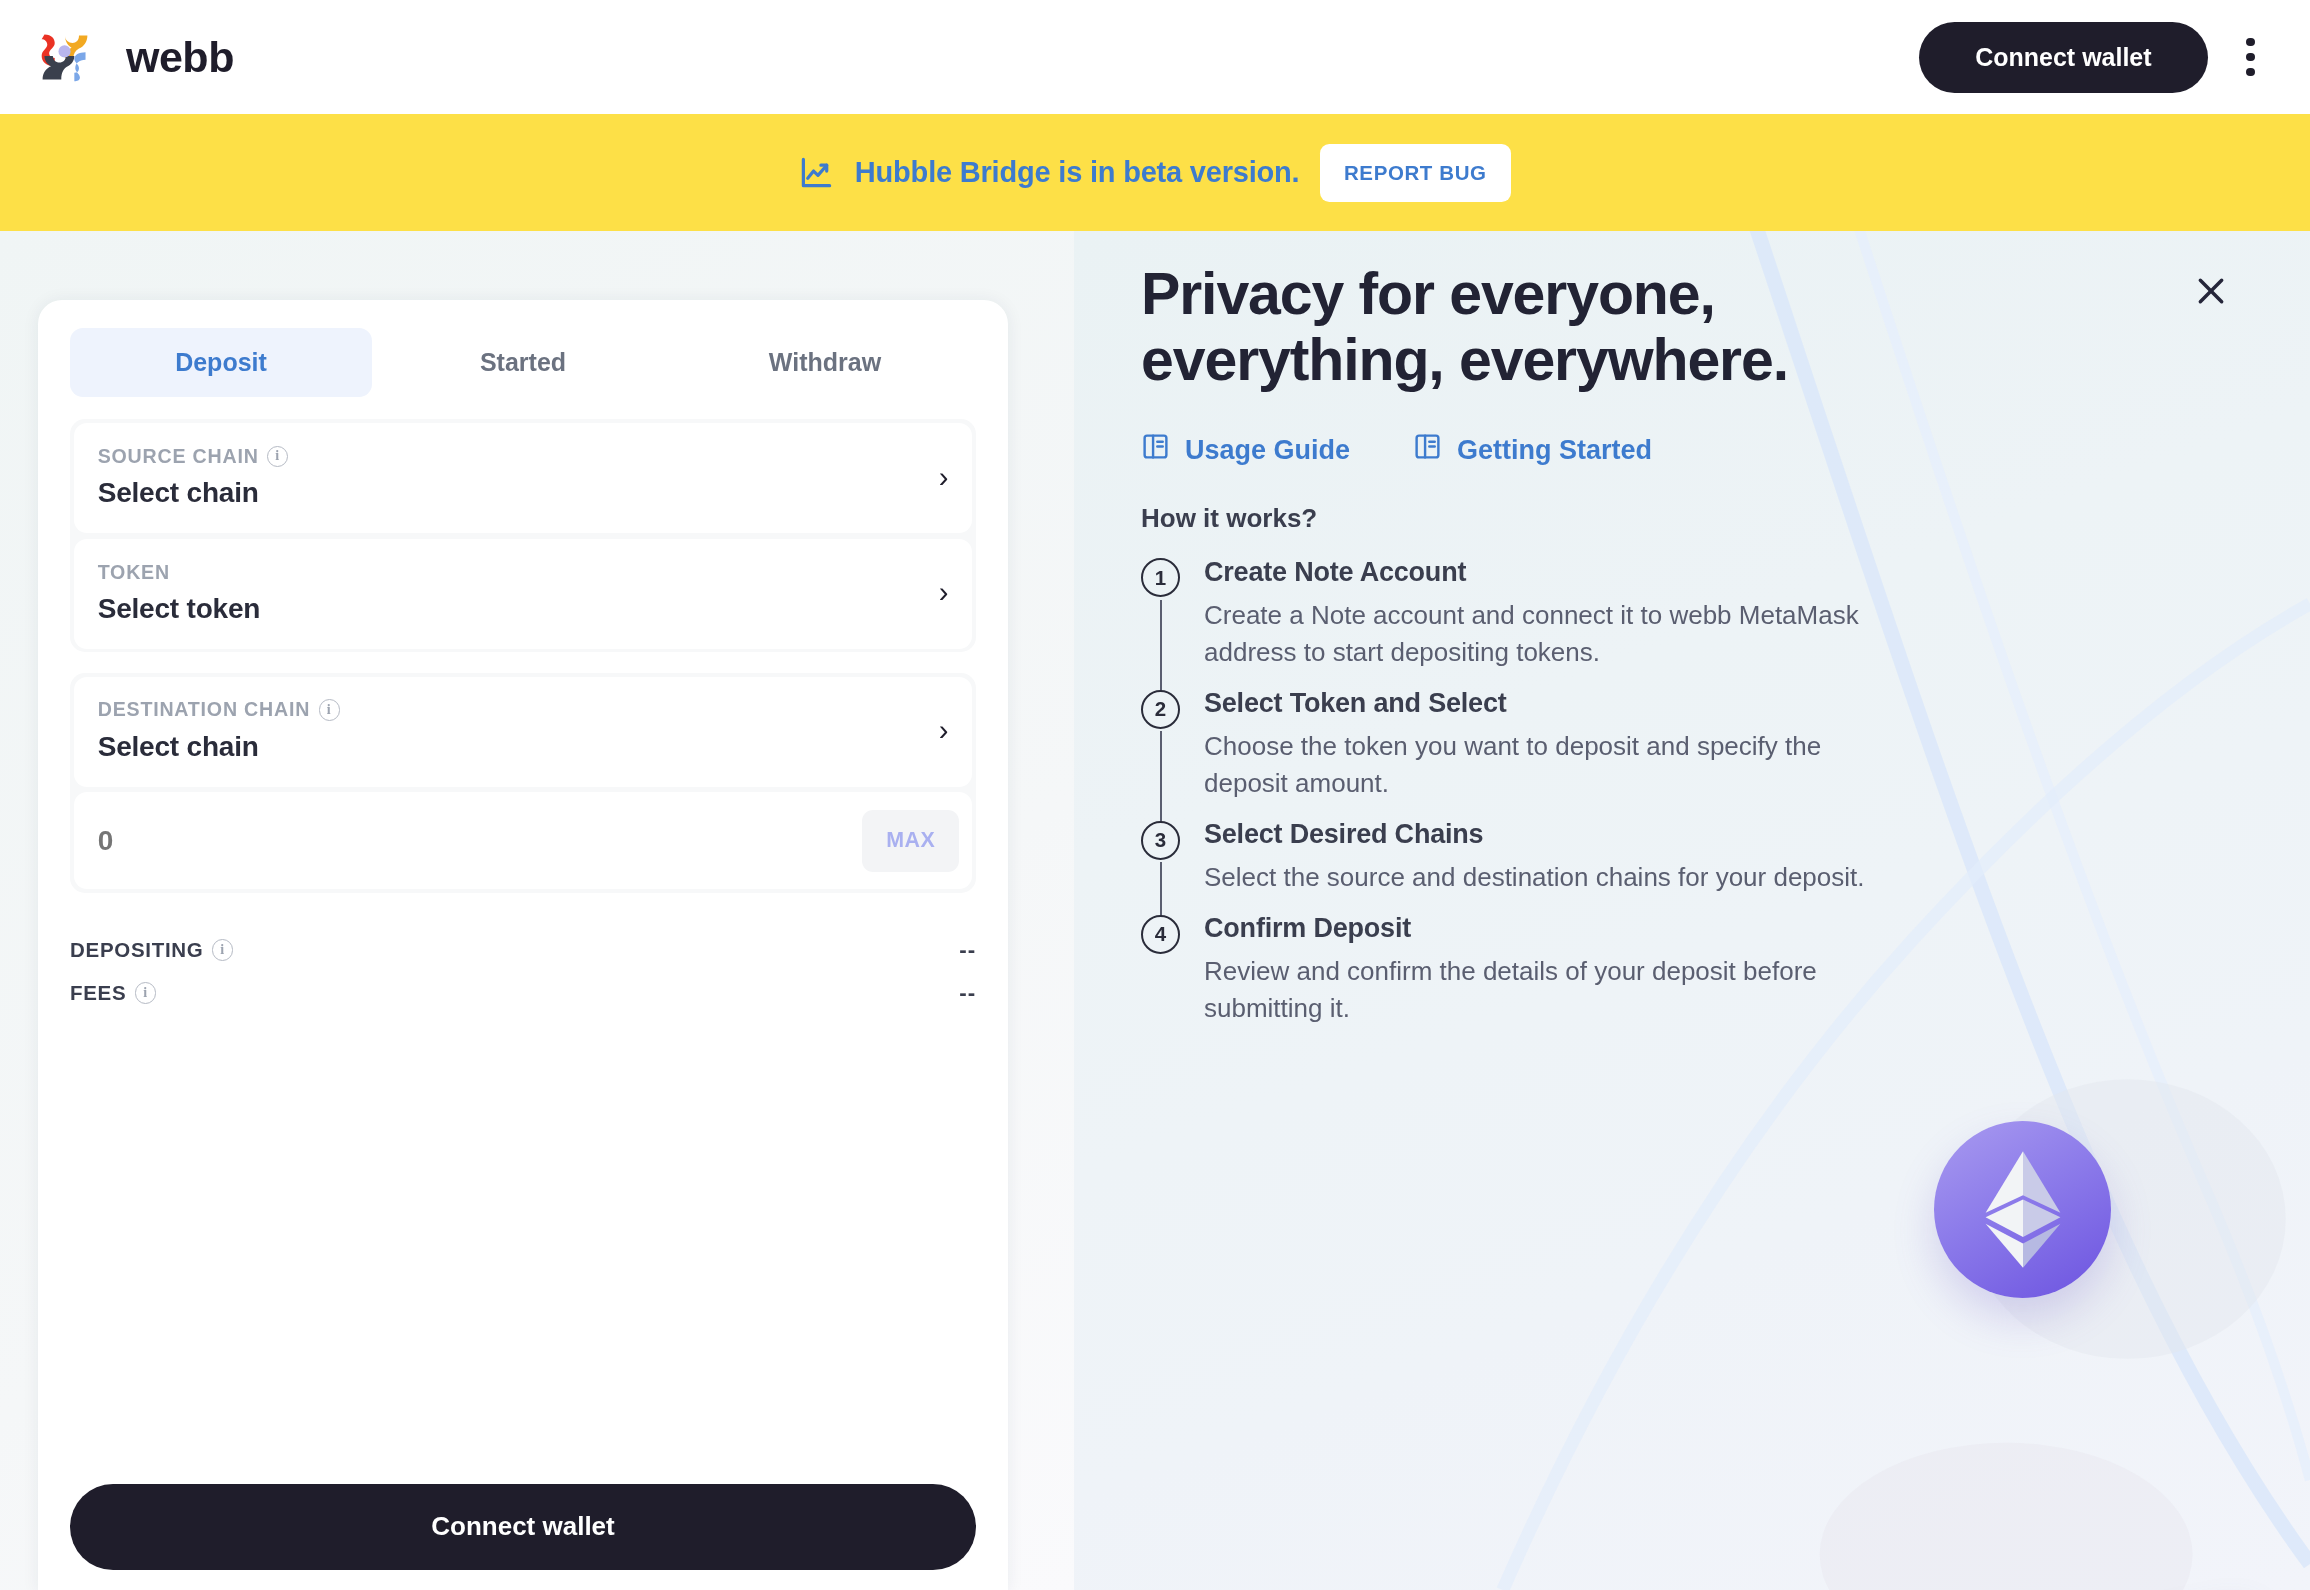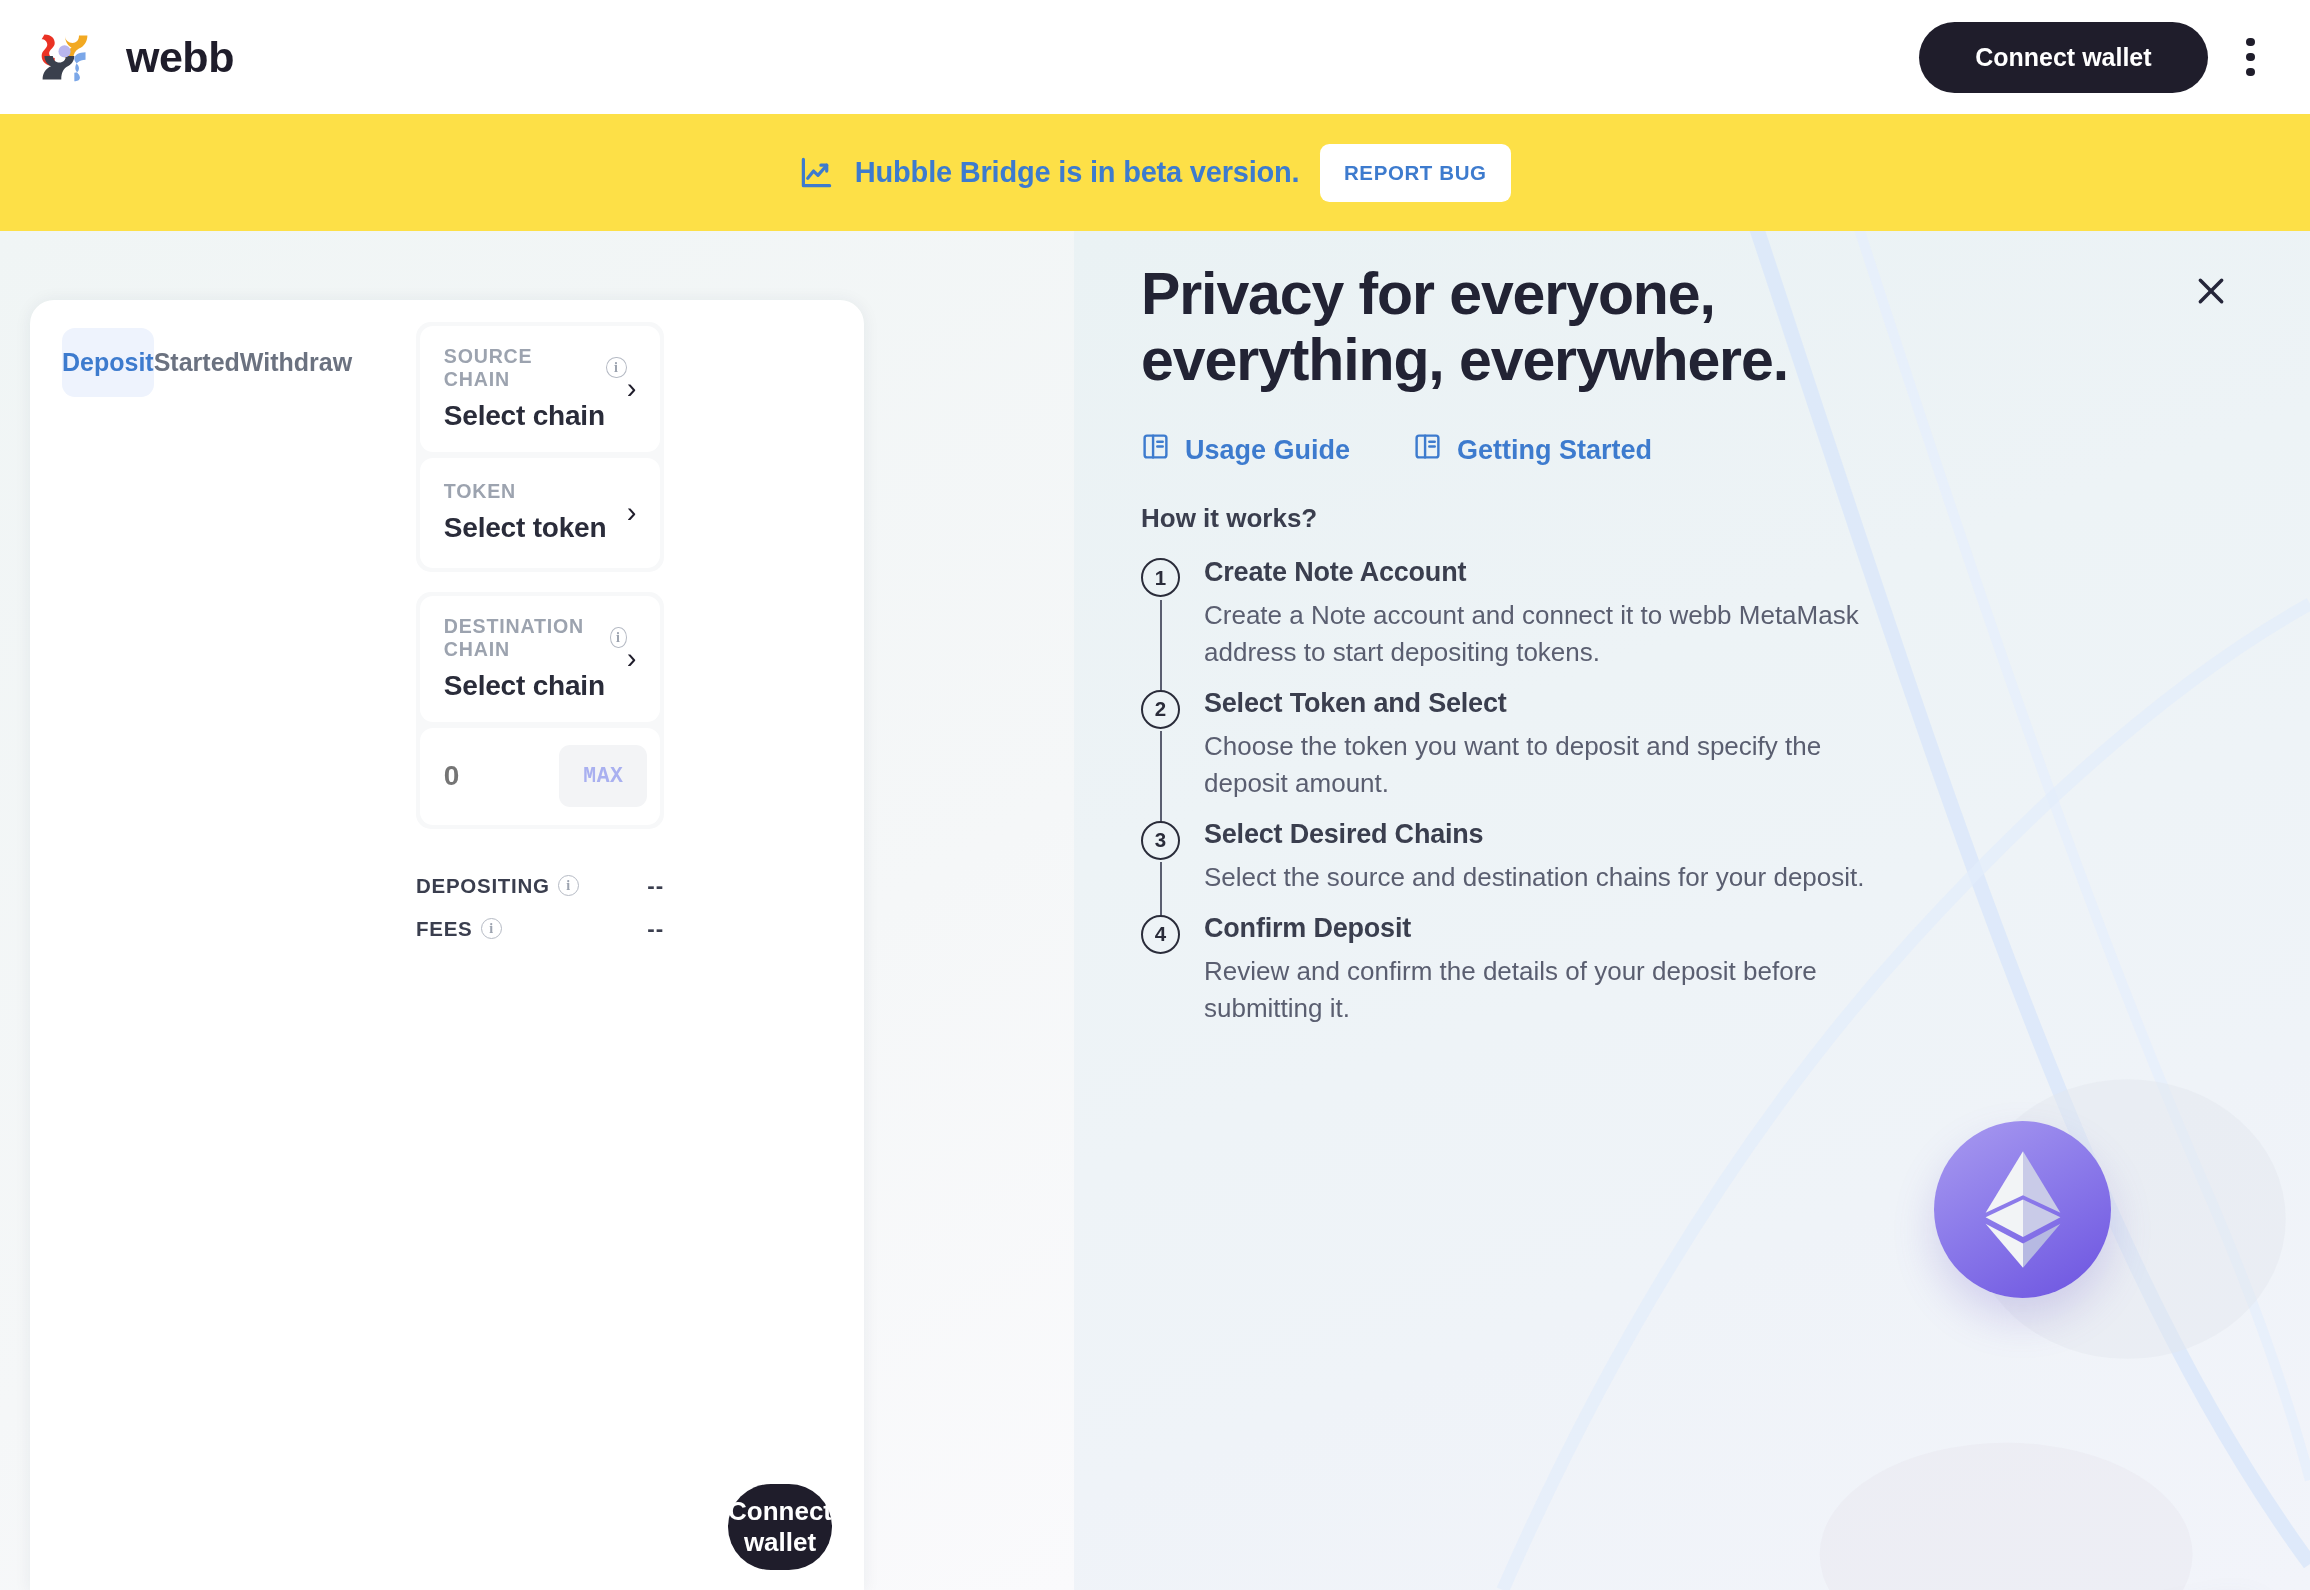--- a/index.html
+++ b/index.html
@@ -67,25 +67,25 @@
   .left-pane {
     position: absolute; left: 0; top: 0; width: 1074px; height: 1359px;
     background: linear-gradient(150deg, #F0F5F5 0%, #F5F7F8 60%, #FAFAFC 100%);
   }
 
   
   .swoosh { position: absolute; pointer-events: none; }
 
   
   .bridge-card {
-    position: absolute; left: 30px; top: 69px; width: 834px; height: 1290px;
+    position: absolute; left: 38px; top: 69px; width: 970px; height: 1290px;
     background: #ffffff;
     border-radius: 24px 24px 0 0;
     box-shadow: 0 1.9px 17px rgba(30,40,70,0.07);
-    display: flex; flex-direction: row;
+    display: flex; flex-direction: column;
     overflow: hidden;
   }
   .tabs { display: flex; padding: 28px 32px 0 32px; gap: 0; }
   .tab {
     flex: 1; height: 69px; border-radius: 13px;
     display: flex; align-items: center; justify-content: center;
     font-size: 25px; font-weight: 700; color: #6B7280;
     background: transparent; border: none; cursor: pointer;
   }
   .tab.active { background: #EEF3FD; color: #3D7BCE; }
@@ -127,21 +127,21 @@
   }
   .amount-input {
     border: none; outline: none; background: transparent;
     font-family: "Liberation Sans", sans-serif;
     font-size: 28px; font-weight: 700; color: #9AA1AC; width: 70%;
   }
   .max-btn {
     background: #F3F4F6; color: #A9B0F0;
     border: none; border-radius: 11.2px;
     font-size: 21.4px; font-weight: 700; letter-spacing: 0.5px;
-    height: 62px; padding: 0 24px; cursor: pointer; font-family: Liberation Mono, monospace;
+    height: 62px; padding: 0 24px; cursor: pointer;
   }
 
   .summary { padding: 15px 0 0 0; }
   .summary-row {
     display: flex; align-items: center; justify-content: space-between;
     height: 43px;
   }
   .summary-label {
     font-size: 20.5px; font-weight: 700; color: #3A3E4E;
     letter-spacing: 0.7px; display: flex; align-items: center; gap: 8.4px;

